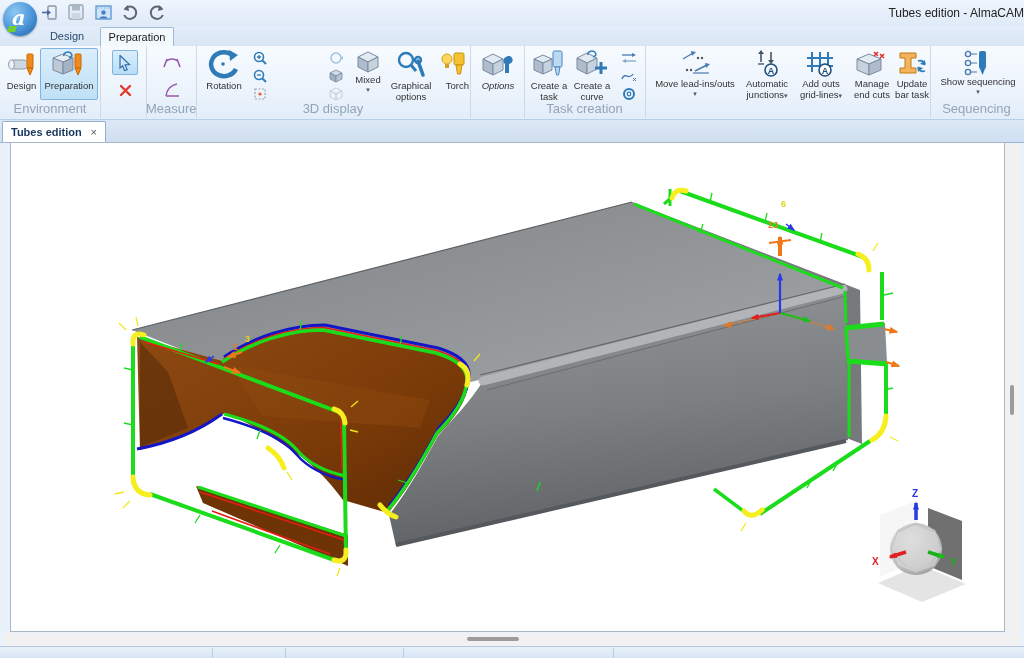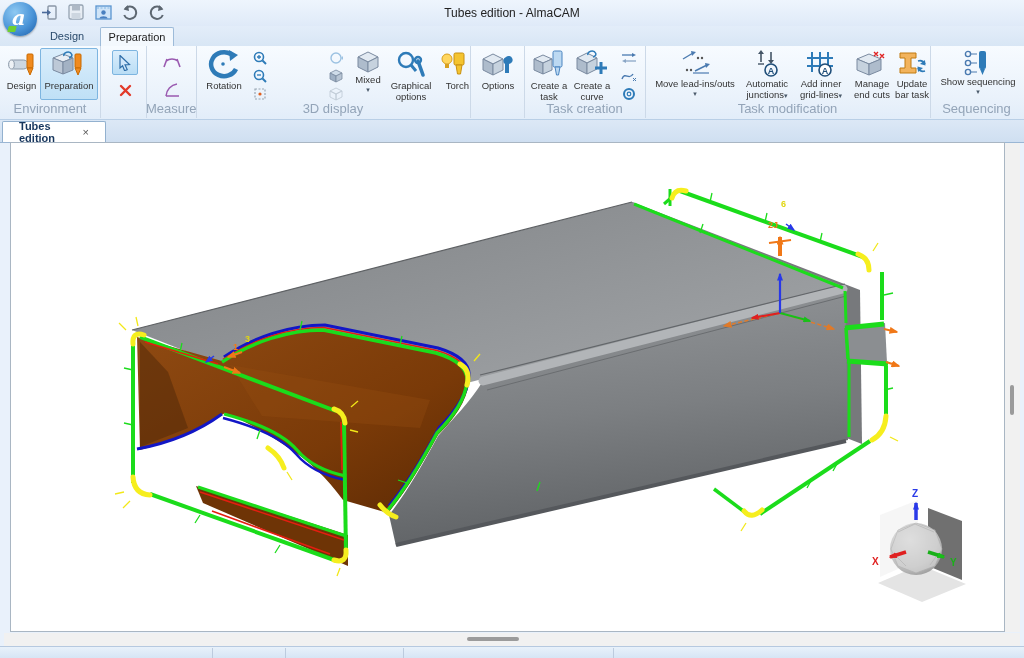--- a/index.html
+++ b/index.html
@@ -4,21 +4,21 @@
 <style>
   html,body{margin:0;padding:0;}
   body{
     width:1024px;height:658px;position:relative;overflow:hidden;
     background:#e9f1fb;font-family:"Liberation Sans",sans-serif;
     -webkit-font-smoothing:antialiased;
   }
   
   .titlebar{position:absolute;left:0;top:0;width:1024px;height:26px;
     background:linear-gradient(#eef5fd,#dfeaf8);}
-  .titletext{position:absolute;left:0;top:6px;width:100%;text-align:center;
+  .titletext{position:absolute;left:0;top:6px;width:100%;text-align:right;
     font-size:12px;color:#222;}
   .logo{position:absolute;left:3px;top:2px;width:34px;height:34px;border-radius:50%;
     background:radial-gradient(circle at 35% 30%,#8ec9f2,#4a94d8 55%,#1b5ca6);
     box-shadow:0 1px 2px rgba(0,0,0,.35);z-index:30;}
   .logo .a{position:absolute;left:9px;top:3px;font-family:"DejaVu Serif",serif;
     font-style:italic;font-weight:bold;font-size:21px;color:#fff;}
   .logo .wedge{position:absolute;left:5px;bottom:4px;width:8px;height:6px;
     background:#6fd030;border-radius:1px;transform:skewX(-15deg);}
   .qicons{position:absolute;left:40px;top:3px;height:20px;display:flex;gap:9px;z-index:31;}
   .qicon{width:18px;height:18px;display:flex;align-items:center;justify-content:center;cursor:default;}
@@ -42,21 +42,21 @@
   .sbtn{position:absolute;width:18px;height:17px;display:flex;align-items:center;
     justify-content:center;border:1px solid transparent;border-radius:2px;cursor:default;}
   .sbtn.sel{background:linear-gradient(#dbeefc,#b9ddf5);border:1px solid #7db5e0;}
   .dd{display:block;font-size:7px;color:#4a5a6a;line-height:7px;}
   .ddi{font-size:7px;color:#4a5a6a;}
   
   .doctabs{position:absolute;left:0;top:120px;width:1024px;height:22px;
     background:linear-gradient(#dce8f6,#cfdff1);border-bottom:1px solid #9ab6d4;}
   .doctab{position:absolute;left:2px;top:1px;height:21px;width:104px;background:#fff;
     border:1px solid #93b1cf;border-bottom:none;border-radius:2px 2px 0 0;
-    display:flex;align-items:center;padding:0 16px;box-sizing:border-box;}
+    display:flex;align-items:center;padding:0 8px;box-sizing:border-box;}
   .doctab .dlabel{font-size:11px;font-weight:bold;color:#17365d;flex:1;}
   .doctab .dclose{font-size:11px;color:#555;padding-left:4px;cursor:default;}
   
   .viewport{position:absolute;left:10px;top:142px;width:995px;height:490px;
     background:#fff;border:1px solid #a9b6c3;box-sizing:border-box;}
   .scene{position:absolute;left:11px;top:143px;width:993px;height:488px;}
   .vscroll{position:absolute;left:1005px;top:143px;width:15px;height:489px;background:#f1f1f1;}
   .vthumb{position:absolute;left:5px;top:242px;width:4px;height:30px;background:#9b9b9b;border-radius:2px;}
   .hscroll{position:absolute;left:4px;top:633px;width:1016px;height:13px;background:#f1f1f1;}
   .hthumb{position:absolute;left:463px;top:4px;width:52px;height:4px;background:#9b9b9b;border-radius:2px;}
@@ -255,21 +255,21 @@
             <rect x="15" y="2" width="10" height="12" rx="1.5" fill="#f4c430" stroke="#c89010"></rect>
             <path d="M17,14 L23,14 L21.5,23 L18.5,23 Z" fill="#f4c430" stroke="#c89010"></path>
           </svg>
       </div>
       <span>Torch</span>
     </div>
     <div class="glabel">3D display</div>
   </div>
 
   <div class="rgroup" style="left:470px;width:54px;">
-    <div class="rbtn" style="left:5px;width:44px;">
+    <div class="rbtn" style="left:5px;width:44px;font-style:italic;">
       <div class="ric">
         <svg width="32" height="28" viewBox="0 0 32 28">
             <path d="M11,3 L21,8 L11,13 L1,8 Z" fill="#e2eaf2" stroke="#7a8aa0"></path>
             <path d="M1,8 L11,13 L11,24 L1,19 Z" fill="#aebccc" stroke="#7a8aa0"></path>
             <path d="M11,13 L21,8 L21,19 L11,24 Z" fill="#c6d2de" stroke="#7a8aa0"></path>
             <path d="M24,6 a4,4 0 1 1 3,7 L27,22 L23,22 L23,13 a4,4 0 0 1 1,-7 Z" fill="#2e7bb8"></path>
           </svg>
       </div>
       <span>Options</span>
     </div>
@@ -357,21 +357,21 @@
       <span>Automatic junctions</span><span class="ddi">▾</span>
     </div>
     <div class="rbtn" style="left:148px;width:54px;">
       <div class="ric" style="height:30px;">
         <svg width="30" height="28" viewBox="0 0 30 28">
             <path d="M6,2 V22 M14,2 V22 M22,2 V22 M1,8 H27 M1,16 H27" stroke="#2e7bb8" stroke-width="2"></path>
             <circle cx="19" cy="20" r="6" fill="#fff" stroke="#1f4e79" stroke-width="1.6"></circle>
             <text x="19" y="23.5" text-anchor="middle" font-size="9" font-weight="bold" fill="#1f4e79">A</text>
           </svg>
       </div>
-      <span>Add inner grid-lines</span><span class="ddi">▾</span>
+      <span>Add outs grid-lines</span><span class="ddi">▾</span>
     </div>
     <div class="rbtn" style="left:204px;width:44px;">
       <div class="ric" style="height:30px;">
         <svg width="32" height="28" viewBox="0 0 32 28">
             <path d="M13,4 L25,9 L13,14 L1,9 Z" fill="#e2eaf2" stroke="#7a8aa0"></path>
             <path d="M1,9 L13,14 L13,25 L1,20 Z" fill="#c6d2de" stroke="#7a8aa0"></path>
             <path d="M13,14 L25,9 L25,20 L13,25 Z" fill="#aebccc" stroke="#7a8aa0"></path>
             <path d="M18,2 l4,4 m0,-4 l-4,4 M24,4 l4,4 m0,-4 l-4,4" stroke="#e02020" stroke-width="1.4"></path>
           </svg>
       </div>
@@ -382,21 +382,20 @@
         <svg width="28" height="26" viewBox="0 0 28 26">
             <path d="M2,2 h16 v5 h-5 v10 h5 v5 H2 v-5 h5 V7 H2 Z" fill="#f2b35c" stroke="#c07a10"></path>
             <path d="M20,10 a6,6 0 0 1 7,3" fill="none" stroke="#2e7bb8" stroke-width="1.8"></path>
             <path d="M27,9 L27.5,14.5 L22,13 Z" fill="#2e7bb8"></path>
             <path d="M27,20 a6,6 0 0 1 -7,-3" fill="none" stroke="#2e7bb8" stroke-width="1.8"></path>
             <path d="M20,21 L19.5,15.5 L25,17 Z" fill="#2e7bb8"></path>
           </svg>
       </div>
       <span>Update bar task</span>
     </div>
-    <div class="glabel">Task modification</div>
   </div>
 
   <div class="rgroup" style="left:930px;width:93px;border-right:none;">
     <div class="rbtn" style="left:5px;width:84px;">
       <div class="ric" style="height:28px;">
         <svg width="30" height="26" viewBox="0 0 30 26">
             <circle cx="5" cy="4" r="2.6" fill="none" stroke="#4a7ab0" stroke-width="1.4"></circle>
             <circle cx="5" cy="13" r="2.6" fill="none" stroke="#4a7ab0" stroke-width="1.4"></circle>
             <circle cx="5" cy="22" r="2.6" fill="none" stroke="#4a7ab0" stroke-width="1.4"></circle>
             <path d="M8,4 H14 M8,13 H14 M8,22 H14" stroke="#4a7ab0" stroke-width="1.2"></path>

